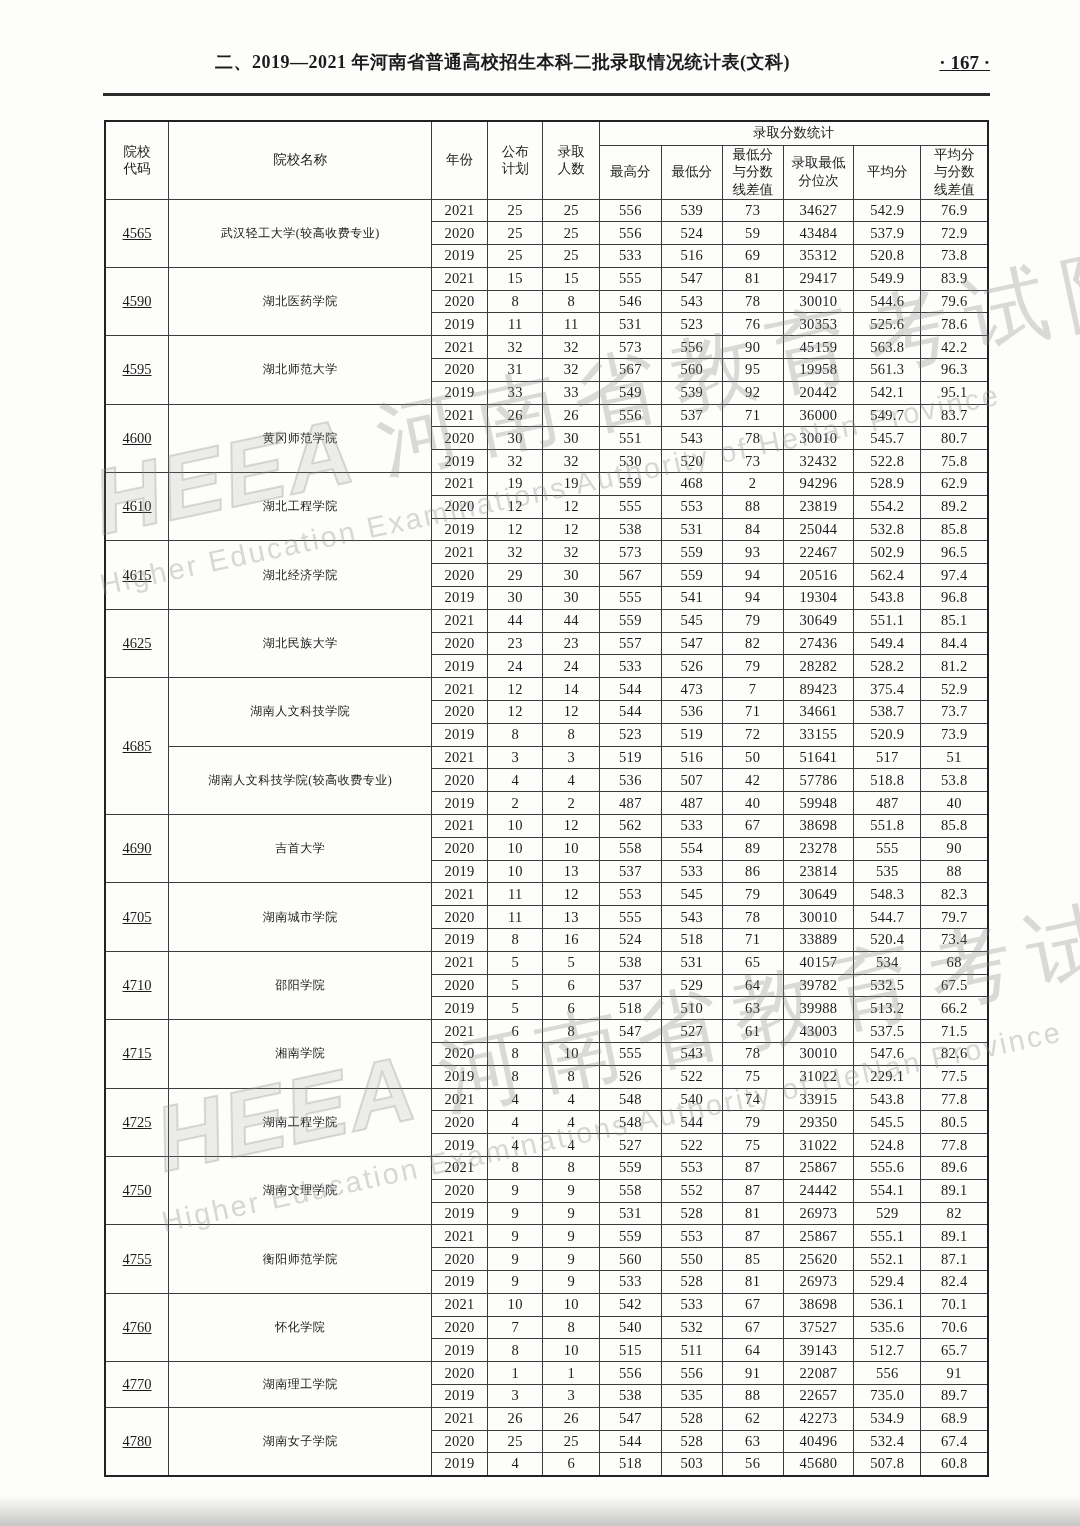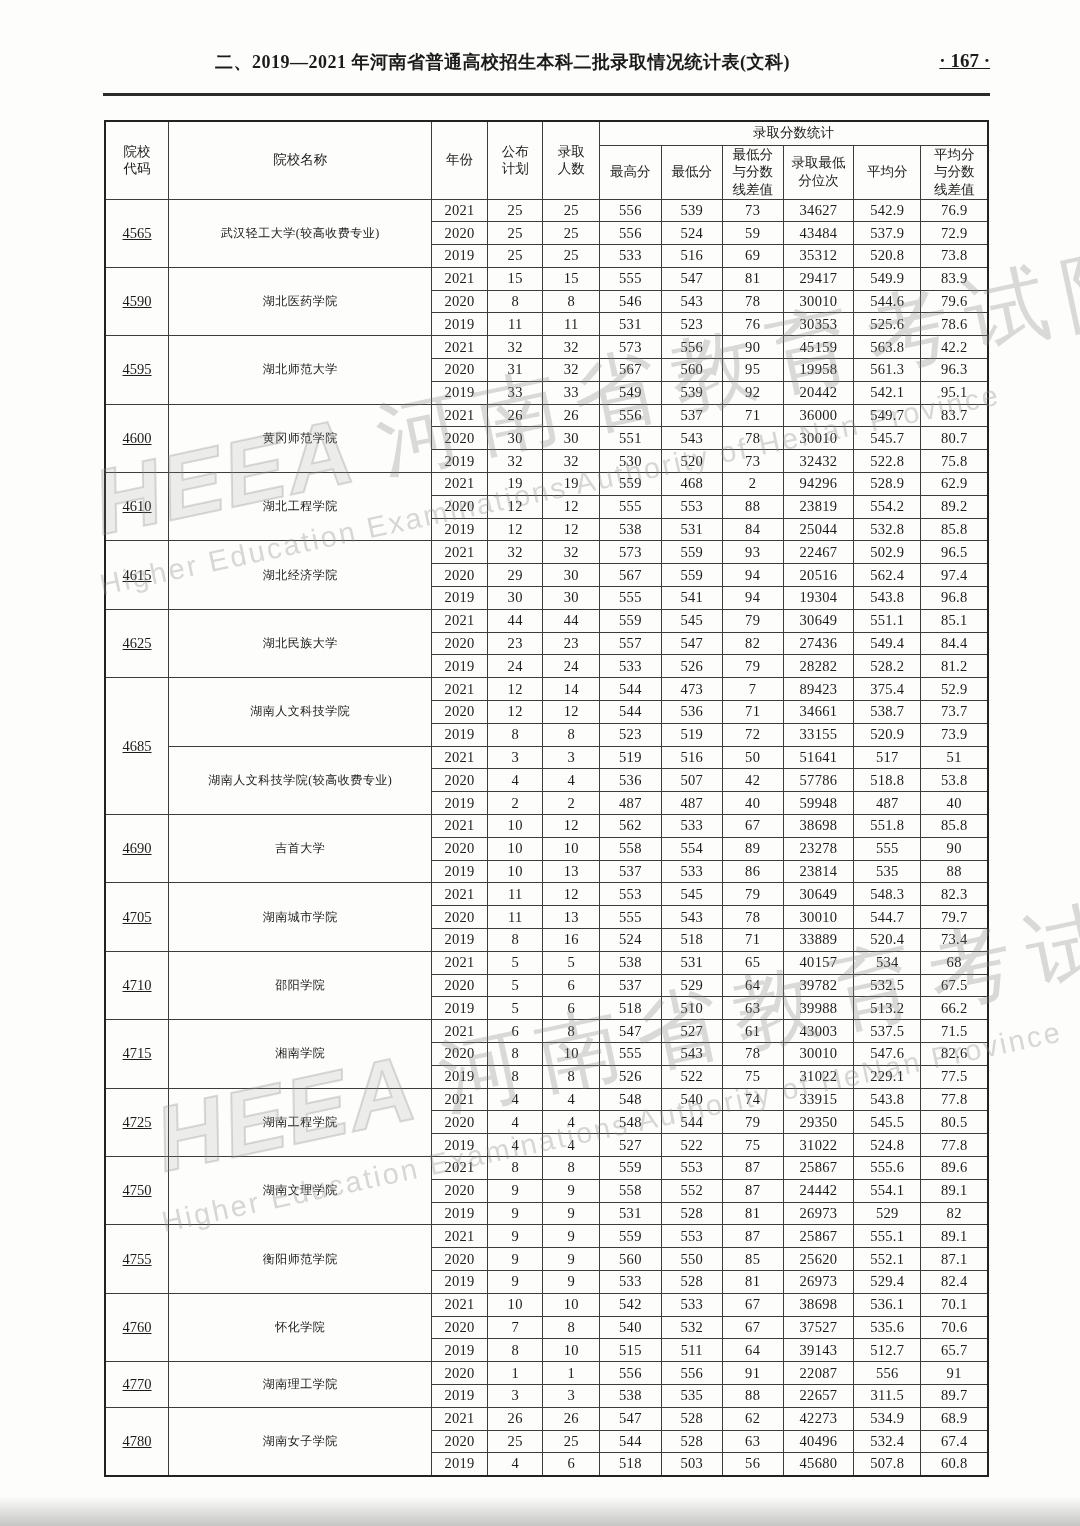--- a/index.html
+++ b/index.html
@@ -17,21 +17,21 @@
     color: #1b1b1b;
   }
 
   
   .running-head {
     position: absolute;
     left: 105px;
     top: 50px;
     width: 885px;
     display: flex;
-    align-items: flex-start;
+    align-items: flex-end;
   }
   .doc-title {
     flex: 1;
     text-align: center;
     font-size: 18px;
     font-weight: bold;
     letter-spacing: 0.5px;
     white-space: nowrap;
   }
   .page-number {
@@ -795,21 +795,21 @@
           <td class="num">91</td>
         </tr>
         <tr>
           <td class="num">2019</td>
           <td class="num">3</td>
           <td class="num">3</td>
           <td class="num">538</td>
           <td class="num">535</td>
           <td class="num">88</td>
           <td class="num">22657</td>
-          <td class="num">311.5</td>
+          <td class="num">735.0</td>
           <td class="num">89.7</td>
         </tr>
         <tr>
           <td rowspan="3" class="code">4780</td>
           <td rowspan="3" class="name">湖南女子学院</td>
           <td class="num">2021</td>
           <td class="num">26</td>
           <td class="num">26</td>
           <td class="num">547</td>
           <td class="num">528</td>

